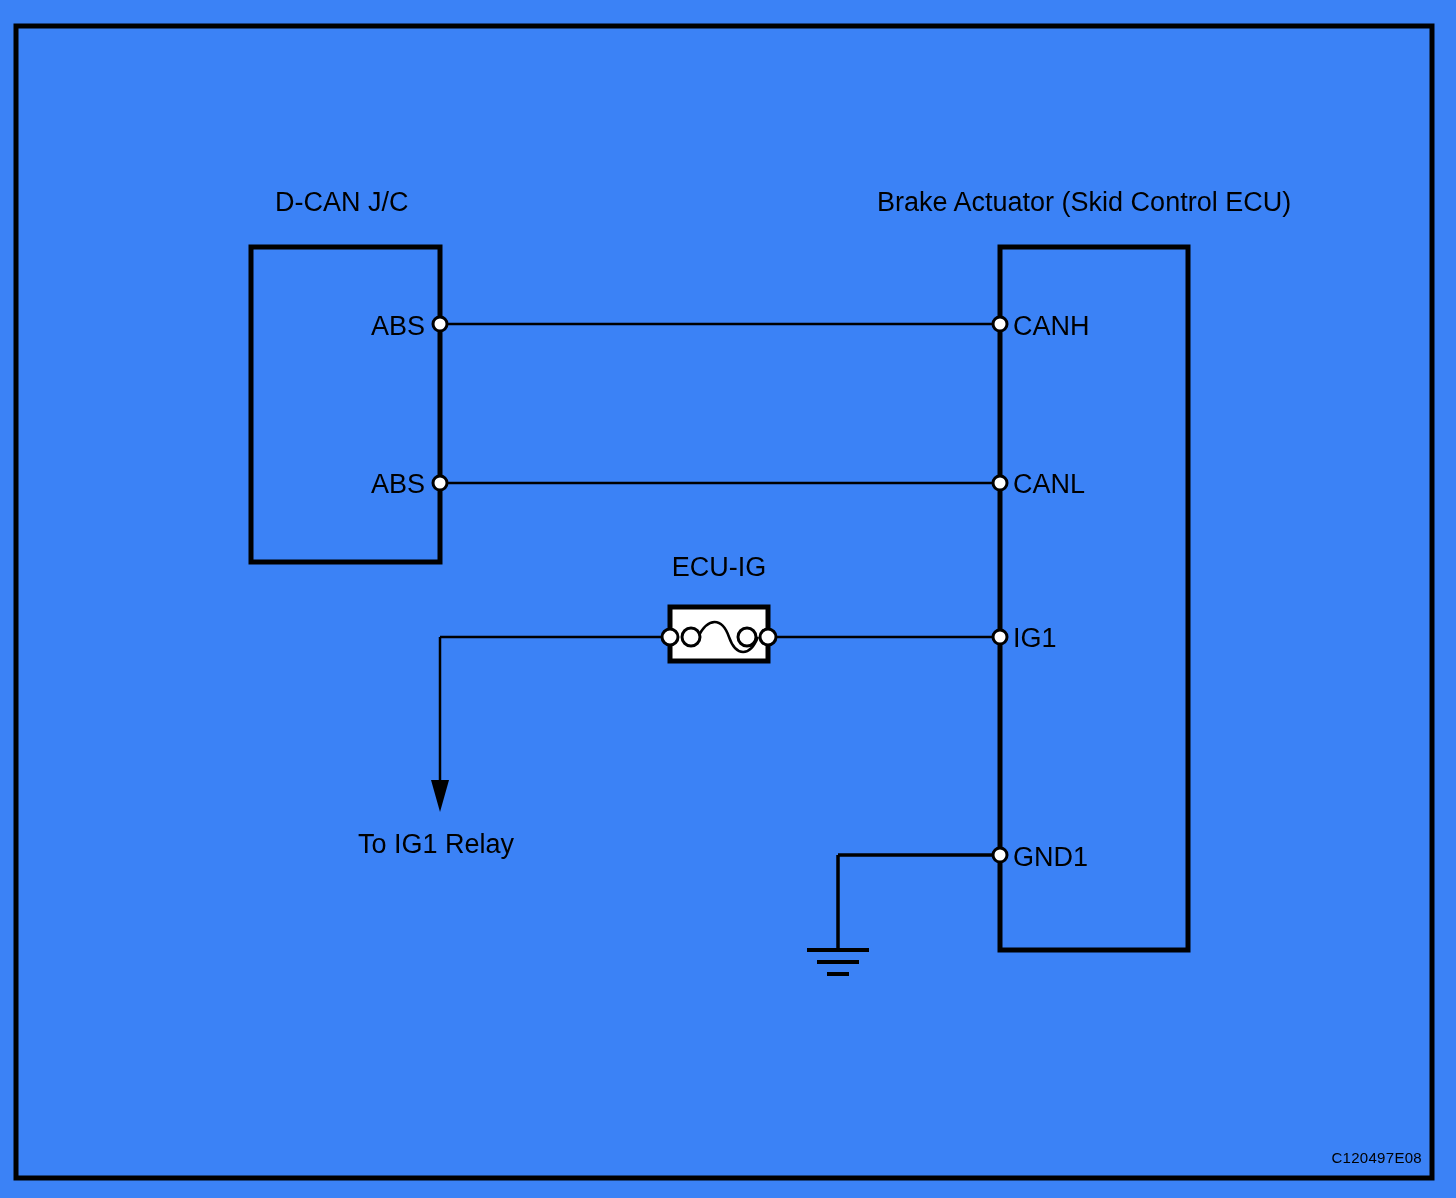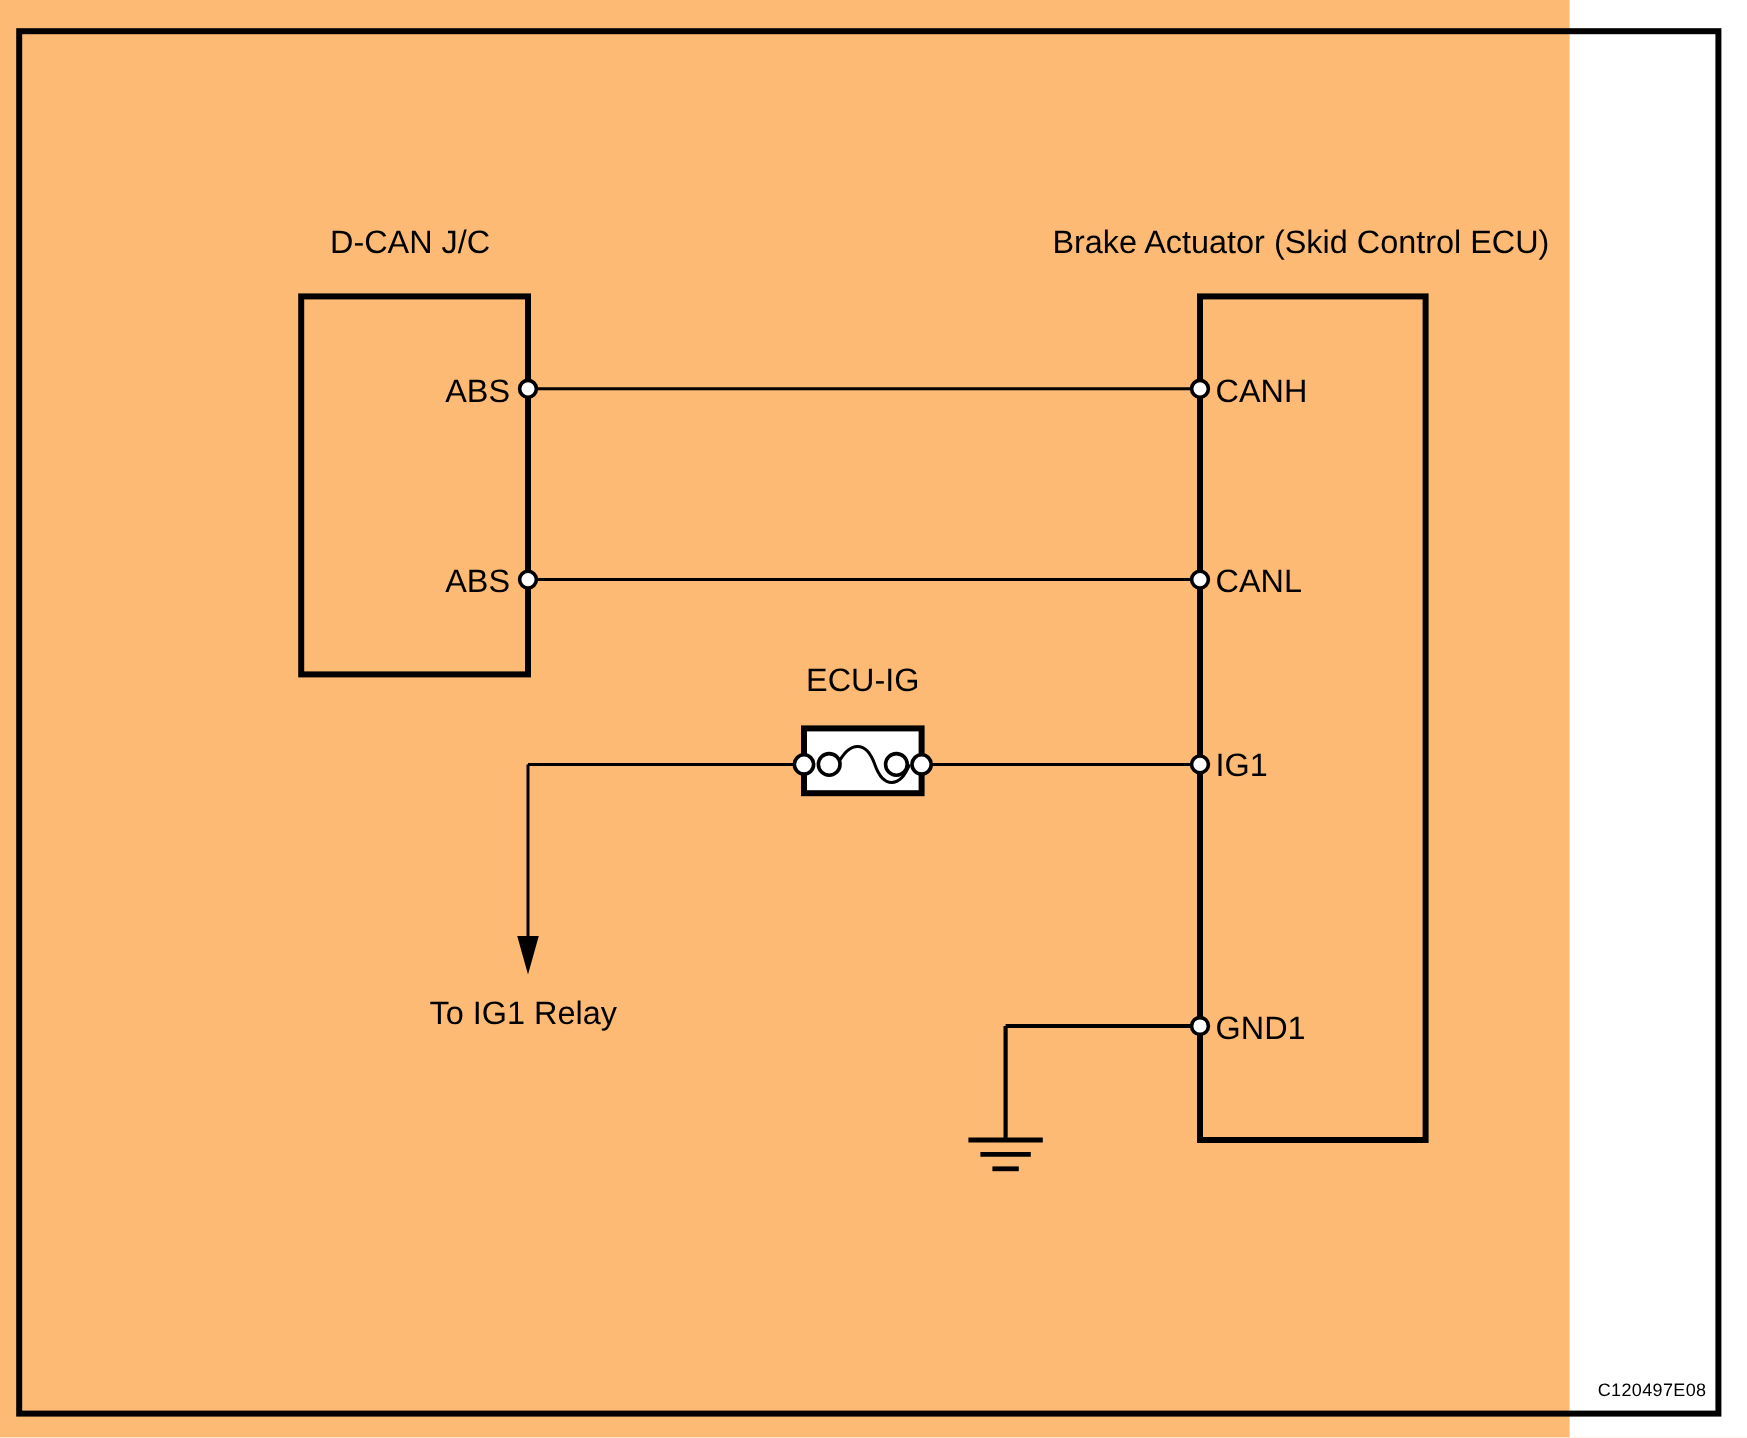--- a/index.html
+++ b/index.html
@@ -9,23 +9,23 @@
     background: #ffffff;
   }
   body {
     width: 1456px;
     height: 1198px;
     font-family: "Liberation Sans", sans-serif;
     overflow: hidden;
   }
   #diagram-root {
     position: relative;
-    width: 1308px;
+    width: 1456px;
     height: 1198px;
-    background: #fdba74;
+    background: #3b82f6;
   }
   #diagram-svg {
     position: absolute;
     left: 0;
     top: 0;
     width: 1456px;
     height: 1198px;
     display: block;
   }
   .dgm-text {

